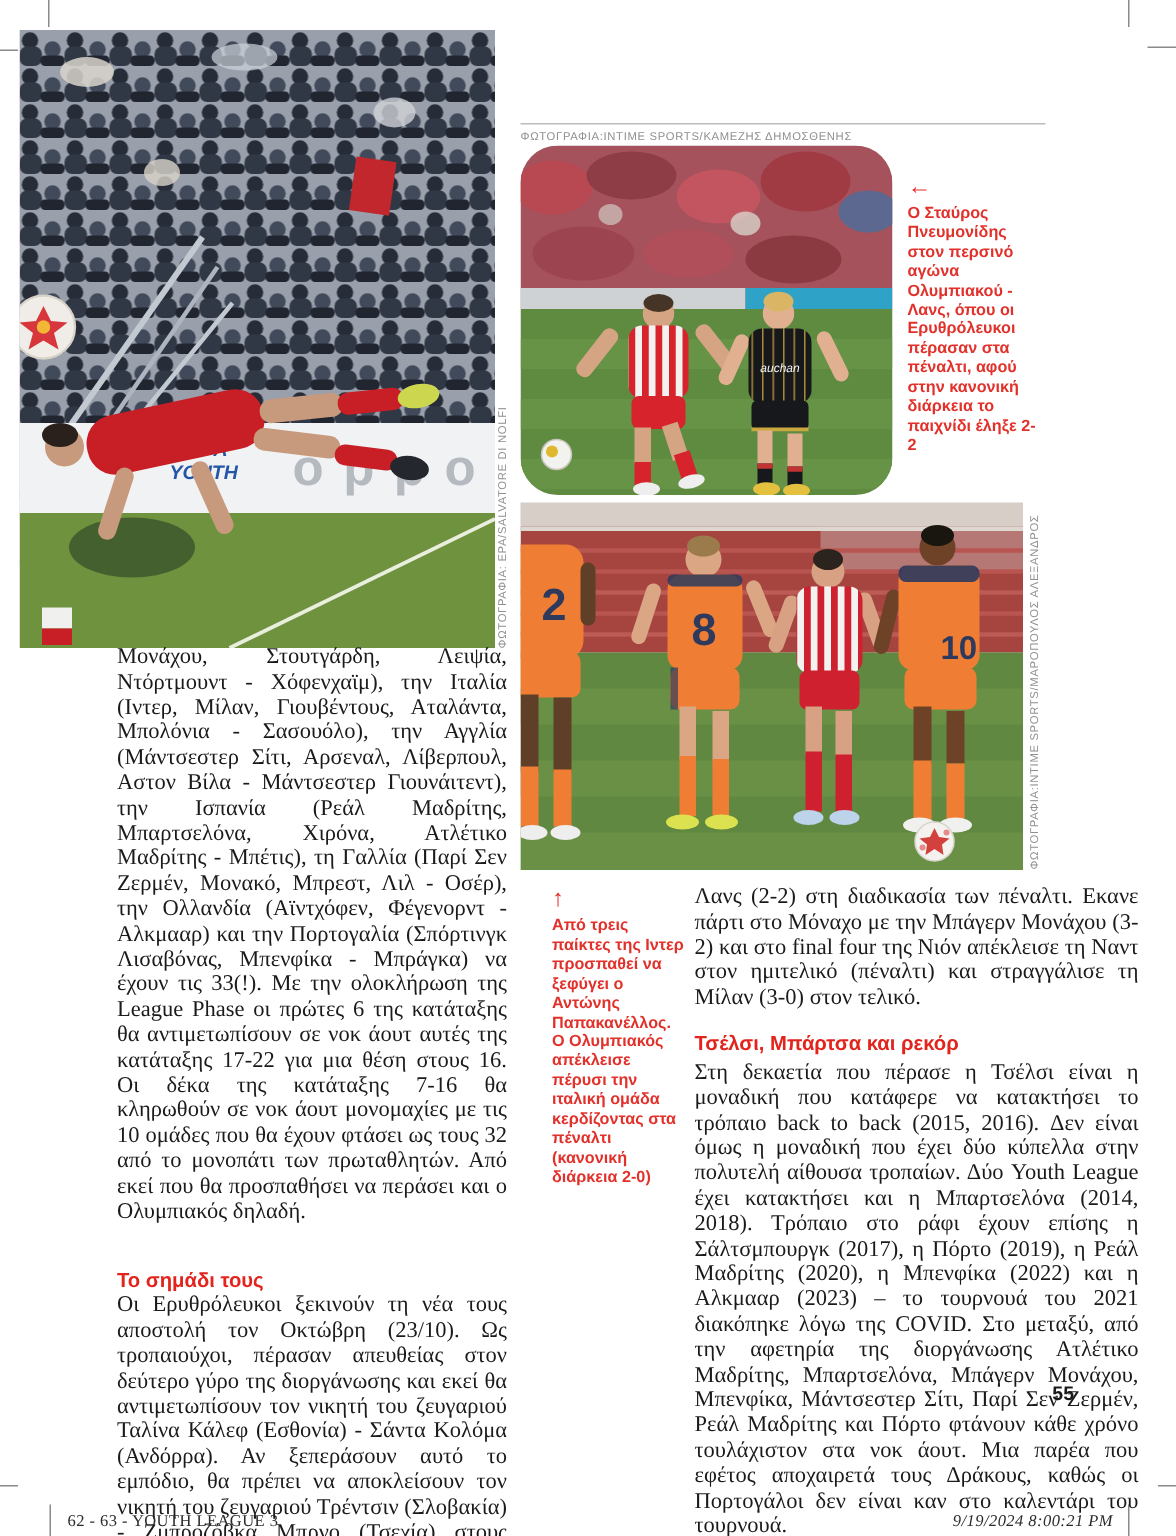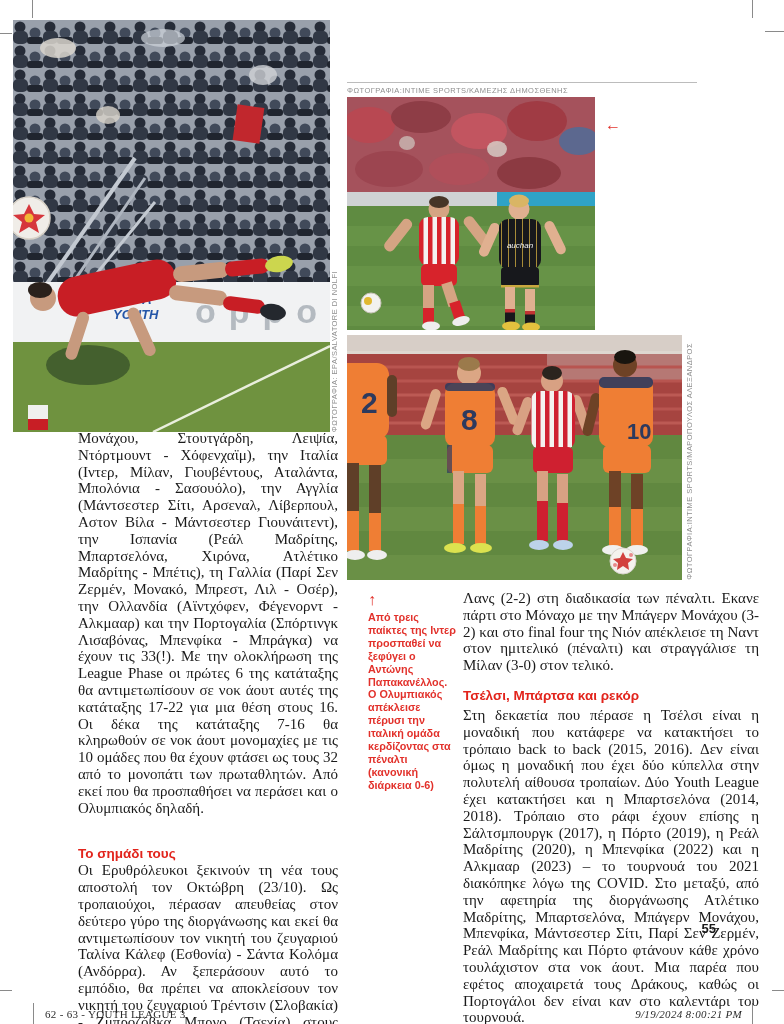--- a/index.html
+++ b/index.html
@@ -93,21 +93,21 @@
     </svg>
   </div>
 
   <div class="vcredit-strip" style="left:330px;top:20px;height:412px;">
     <span class="credit vcredit">ΦΩΤΟΓΡΑΦΙΑ: EPA/SALVATORE DI NOLFI</span>
   </div>
 
   <div class="rule" style="left:347px;top:82px;width:350px;"></div>
   <div class="abs credit" style="left:347px;top:86px;">ΦΩΤΟΓΡΑΦΙΑ:INTIME SPORTS/ΚΑΜΕΖΗΣ ΔΗΜΟΣΘΕΝΗΣ</div>
 
-  <div class="photo" style="left:347px;top:97px;width:248px;height:233px;">
+  <div class="photo" style="left:347px;top:97px;width:248px;height:233px;border-radius:25px;">
     <svg width="248" height="233" viewBox="0 0 248 233">
       <defs>
         <pattern id="p2stripes" width="9" height="10" patternUnits="userSpaceOnUse">
           <rect width="9" height="10" fill="#f4f2f0"></rect>
           <rect width="4.5" height="10" fill="#d7232b"></rect>
         </pattern>
         <pattern id="p2pin" width="7" height="10" patternUnits="userSpaceOnUse">
           <rect width="7" height="10" fill="#17181c"></rect>
           <rect width="1" height="10" fill="#caa83f" opacity=".8"></rect>
         </pattern>
@@ -167,20 +167,21 @@
         <rect x="158" y="212" width="10" height="3.5" fill="#c23333"></rect>
         <rect x="178" y="214" width="10" height="3.5" fill="#c23333"></rect>
         <ellipse cx="164" cy="229" rx="9" ry="4.5" fill="#e3c13e"></ellipse>
         <ellipse cx="184" cy="230" rx="9" ry="4.5" fill="#e3c13e"></ellipse>
       </g>
     </svg>
   </div>
 
   <div class="caption" style="left:605px;top:117px;width:88px;">
     <div class="arrow">←</div>
+    <p>Ο Σταύρος Πνευμονίδης στον περσινό αγώνα Ολυμπιακού - Λανς, όπου οι Ερυθρόλευκοι πέρασαν στα πέναλτι, αφού στην κανονική διάρκεια το παιχνίδι έληξε 2-2</p>
   </div>
 
   <div class="photo" style="left:347px;top:335px;width:335px;height:245px;">
     <svg width="335" height="245" viewBox="0 0 335 245">
       <defs>
         <pattern id="p3stripes" width="9" height="10" patternUnits="userSpaceOnUse">
           <rect width="9" height="10" fill="#f4f2f0"></rect>
           <rect width="4.5" height="10" fill="#cf2030"></rect>
         </pattern>
       </defs>
@@ -270,21 +271,21 @@
       </g>
     </svg>
   </div>
 
   <div class="vcredit-strip" style="left:685px;top:335px;height:245px;">
     <span class="credit vcredit">ΦΩΤΟΓΡΑΦΙΑ:INTIME SPORTS/ΜΑΡΟΠΟΥΛΟΣ ΑΛΕΞΑΝΔΡΟΣ</span>
   </div>
 
   <div class="caption" style="left:368px;top:592px;width:90px;">
     <div class="arrow">↑</div>
-    <p>Από τρεις παίκτες της Ιντερ προσπαθεί να ξεφύγει ο Αντώνης Παπακανέλλος. Ο Ολυμπιακός απέκλεισε πέρυσι την ιταλική ομάδα κερδίζοντας στα πέναλτι (κανονική διάρκεια 0-6)</p>
+    <p>Από τρεις παίκτες της Ιντερ προσπαθεί να ξεφύγει ο Αντώνης Παπακανέλλος. Ο Ολυμπιακός απέκλεισε πέρυσι την ιταλική ομάδα κερδίζοντας στα πέναλτι (κανονική διάρκεια 2-0)</p>
   </div>
 
   <div class="body-col" style="left:78px;top:430px;width:260px;">
     <p>Μονάχου, Στουτγάρδη, Λειψία, Ντόρτμουντ - Χόφενχαϊμ), την Ιταλία (Ιντερ, Μίλαν, Γιουβέντους, Αταλάντα, Μπολόνια - Σασουόλο), την Αγγλία (Μάντσεστερ Σίτι, Αρσεναλ, Λίβερπουλ, Αστον Βίλα - Μάντσεστερ Γιουνάιτεντ), την Ισπανία (Ρεάλ Μαδρίτης, Μπαρτσελόνα, Χιρόνα, Ατλέτικο Μαδρίτης - Μπέτις), τη Γαλλία (Παρί Σεν Ζερμέν, Μονακό, Μπρεστ, Λιλ - Οσέρ), την Ολλανδία (Αϊντχόφεν, Φέγενορντ - Αλκμααρ) και την Πορτογαλία (Σπόρτινγκ Λισαβόνας, Μπενφίκα - Μπράγκα) να έχουν τις 33(!). Με την ολοκλήρωση της League Phase οι πρώτες 6 της κατάταξης θα αντιμετωπίσουν σε νοκ άουτ αυτές της κατάταξης 17-22 για μια θέση στους 16. Οι δέκα της κατάταξης 7-16 θα κληρωθούν σε νοκ άουτ μονομαχίες με τις 10 ομάδες που θα έχουν φτάσει ως τους 32 από το μονοπάτι των πρωταθλητών. Από εκεί που θα προσπαθήσει να περάσει και ο Ολυμπιακός δηλαδή.</p>
     <h3 class="red-head" style="margin-top:29px;">Το σημάδι τους</h3>
     <p>Οι Ερυθρόλευκοι ξεκινούν τη νέα τους αποστολή τον Οκτώβρη (23/10). Ως τροπαιούχοι, πέρασαν απευθείας στον δεύτερο γύρο της διοργάνωσης και εκεί θα αντιμετωπίσουν τον νικητή του ζευγαριού Ταλίνα Κάλεφ (Εσθονία) - Σάντα Κολόμα (Ανδόρρα). Αν ξεπεράσουν αυτό το εμπόδιο, θα πρέπει να αποκλείσουν τον νικητή του ζευγαριού Τρέντσιν (Σλοβακία) - Ζμπροζόβκα Μπρνο (Τσεχία) στους αγώνες που θα γίνουν 27/11 και 11/12. Εκείνους που ανοίγουν την πόρτα της φάσης των «32» (κλήρωση στις 20/12). Πέρσι ο Ολυμπιακός κατέκτησε το τρόπαιο αήττητος. Απέκλεισε την πρωταθλήτρια Ιταλίας Λέτσε με δύο νίκες (3-1, 3-1) και την πρωταθλήτρια Αζερμπαϊτζάν Καμπάλα (3-0, 4-0). Πέρασε την Ιντερ (0-0) και τη</p>
   </div>
 
   <div class="body-col" style="left:463px;top:590px;width:296px;">
     <p>Λανς (2-2) στη διαδικασία των πέναλτι. Εκανε πάρτι στο Μόναχο με την Μπάγερν Μονάχου (3-2) και στο final four της Νιόν απέκλεισε τη Ναντ στον ημιτελικό (πέναλτι) και στραγγάλισε τη Μίλαν (3-0) στον τελικό.</p>

